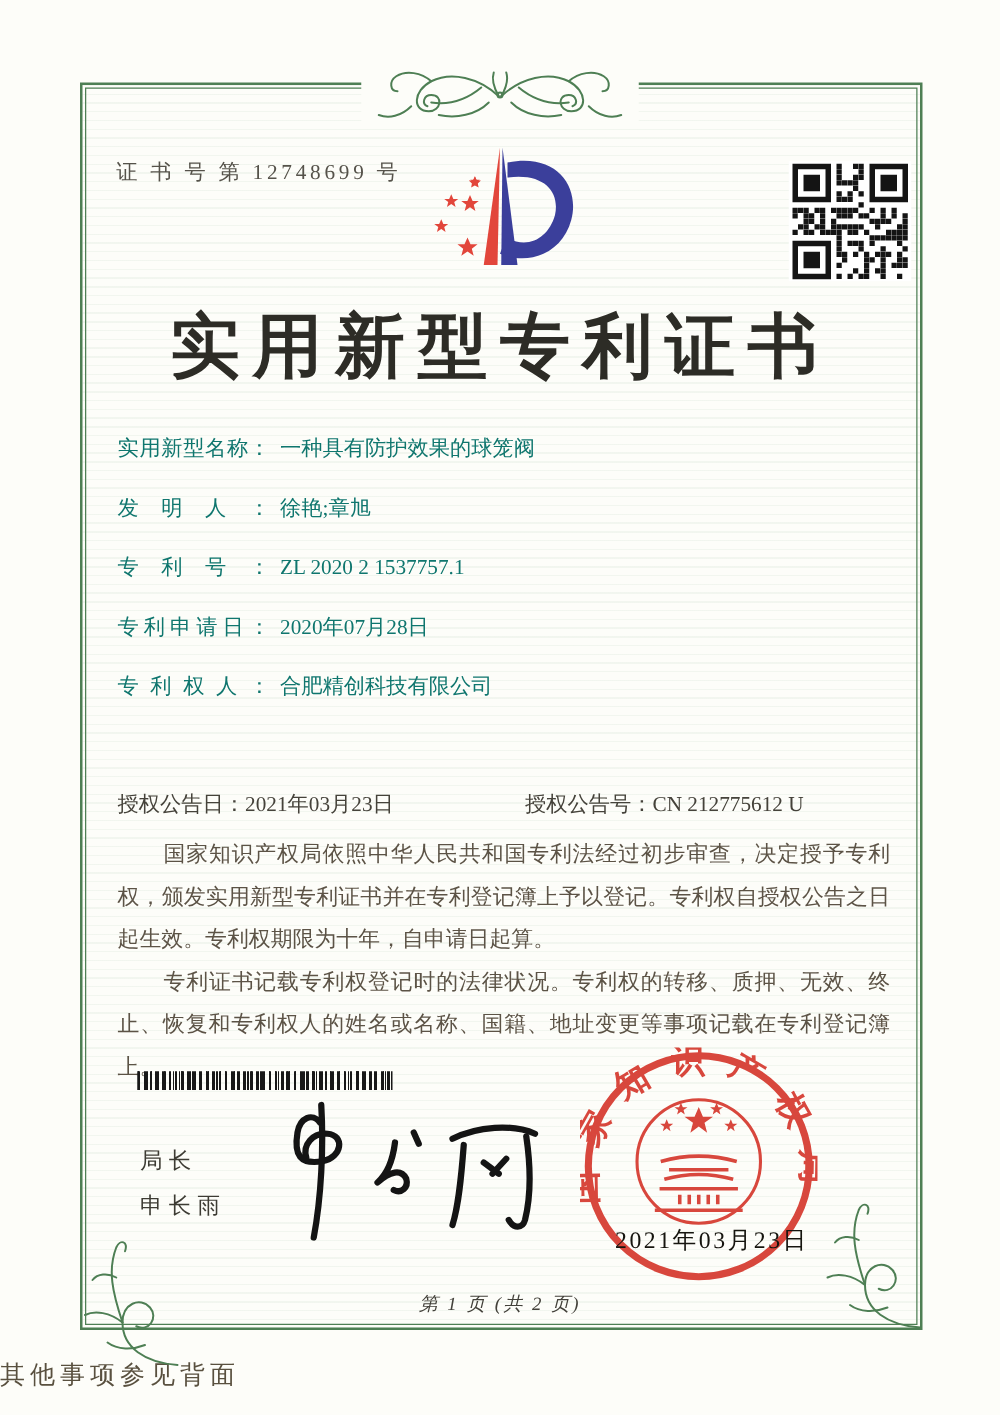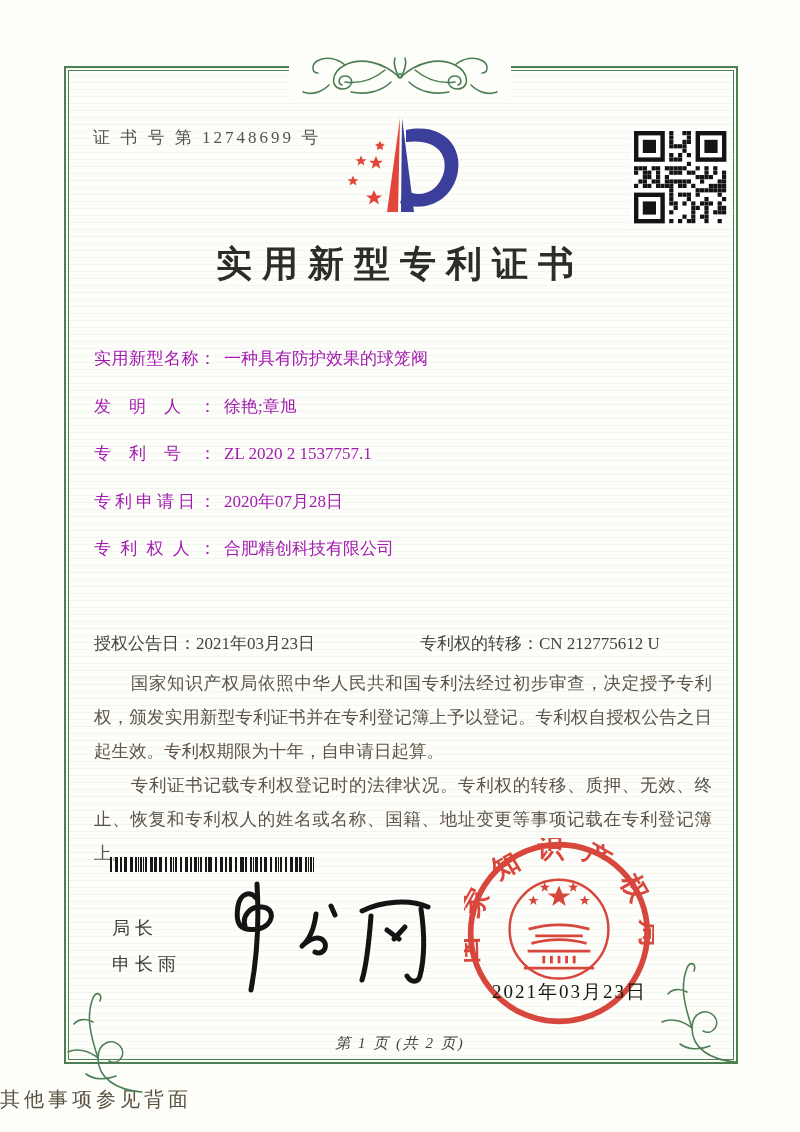--- a/index.html
+++ b/index.html
@@ -22,24 +22,24 @@
   .flourish.bl { left:64px; top:988px; transform:scaleX(-1); }
   .flourish.br { left:658px; top:958px; }
 
   .cert-no { position:absolute; left:93px; top:126px; font-size:17px; letter-spacing:3px; color:#55524a; }
 
   .logo { position:absolute; left:334px; top:110px; width:142px; height:128px; }
   .qr { position:absolute; left:631px; top:129px; width:98px; height:96px; background:#fff; }
   .qr svg { width:100%; height:100%; fill:#141414; }
 
   .title { position:absolute; left:0; right:0; top:240px; text-align:center;
-    font-size:36px; font-weight:600; letter-spacing:10px; color:#2d2c26; }
+    font-size:56px; font-weight:600; letter-spacing:10px; color:#2d2c26; }
 
   .field-row { position:absolute; left:94px; width:622px; display:flex; align-items:flex-start;
-    font-size:17px; color:#a21caf; line-height:26px; }
+    font-size:17px; color:#0f766e; line-height:26px; }
   .field-label { display:inline-block; width:122px; text-align:justify; text-align-last:justify; flex:none; }
   .field-value { margin-left:8px; width:480px; }
   .grant-row { position:absolute; left:94px; width:622px; font-size:17px; color:#45423a; }
   .grant-no { position:absolute; left:326px; top:0; }
 
   .paragraphs { position:absolute; left:94px; top:666px; width:618px;
     font-size:17.5px; line-height:34px; color:#5c5346; text-align:justify; }
   .paragraphs p { text-indent:2.1em; }
 
   .barcode { position:absolute; left:110px; top:857px; width:204px; height:15px;
@@ -298,21 +298,21 @@
   <div class="field-row" style="top:489px">
     <span class="field-label">专利申请日：</span>
     <span class="field-value">2020年07月28日</span>
   </div>
   <div class="field-row" style="top:536px">
     <span class="field-label">专利权人：</span>
     <span class="field-value">合肥精创科技有限公司</span>
   </div>
   <div class="grant-row" style="top:632px">
     <span>授权公告日：</span><span>2021年03月23日</span>
-    <span class="grant-no"><span>专利权的转移：</span><span>CN 212775612 U</span></span>
+    <span class="grant-no"><span>授权公告号：</span><span>CN 212775612 U</span></span>
   </div>
 
   <div class="paragraphs">
     <p>国家知识产权局依照中华人民共和国专利法经过初步审查，决定授予专利权，颁发实用新型专利证书并在专利登记簿上予以登记。专利权自授权公告之日起生效。专利权期限为十年，自申请日起算。</p>
     <p>专利证书记载专利权登记时的法律状况。专利权的转移、质押、无效、终止、恢复和专利权人的姓名或名称、国籍、地址变更等事项记载在专利登记簿上。</p>
   </div>
 
   <div class="barcode"></div>
 
   <div class="sig-role">局长</div>

